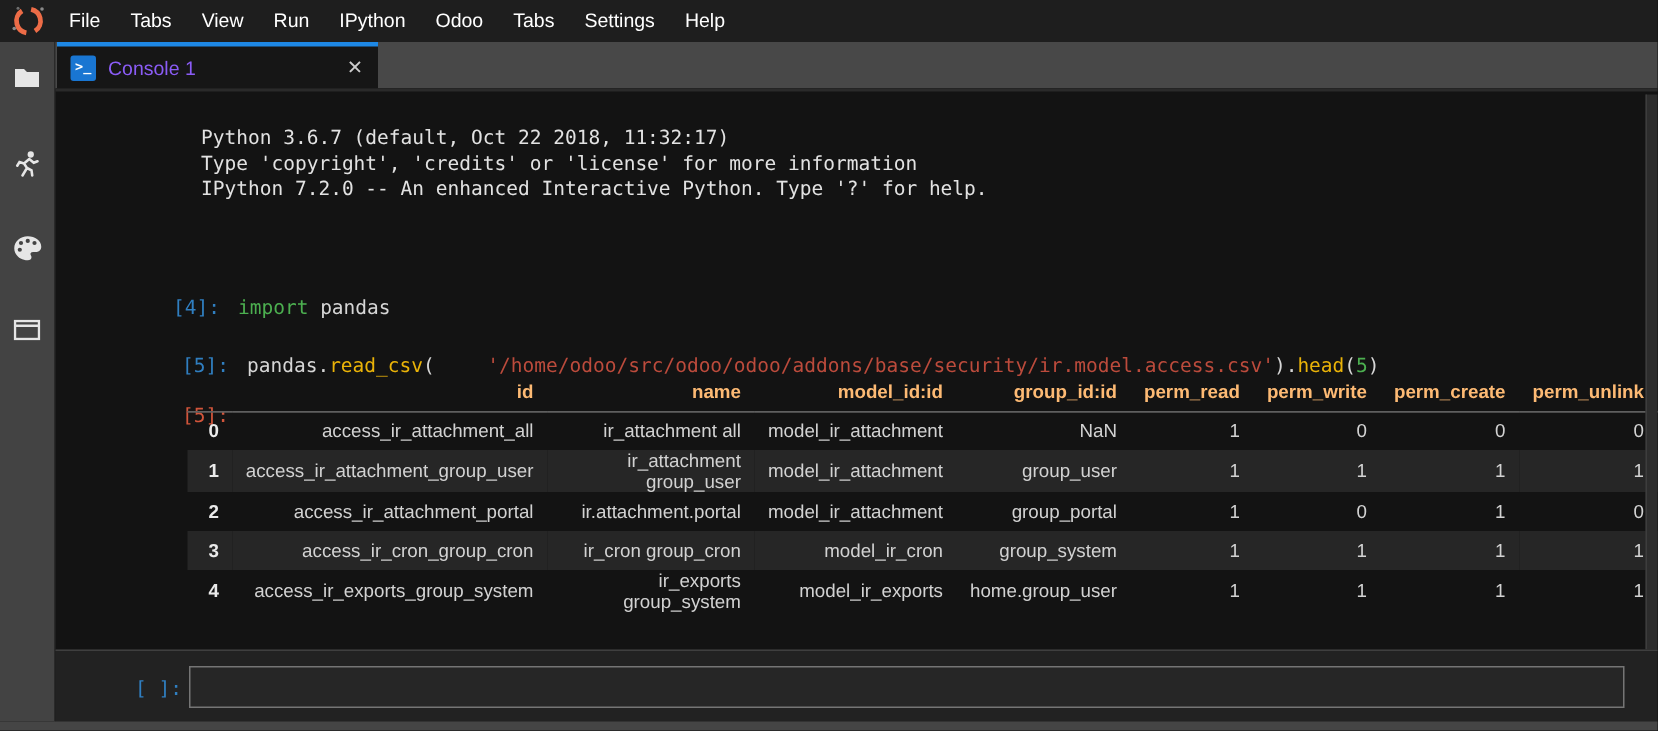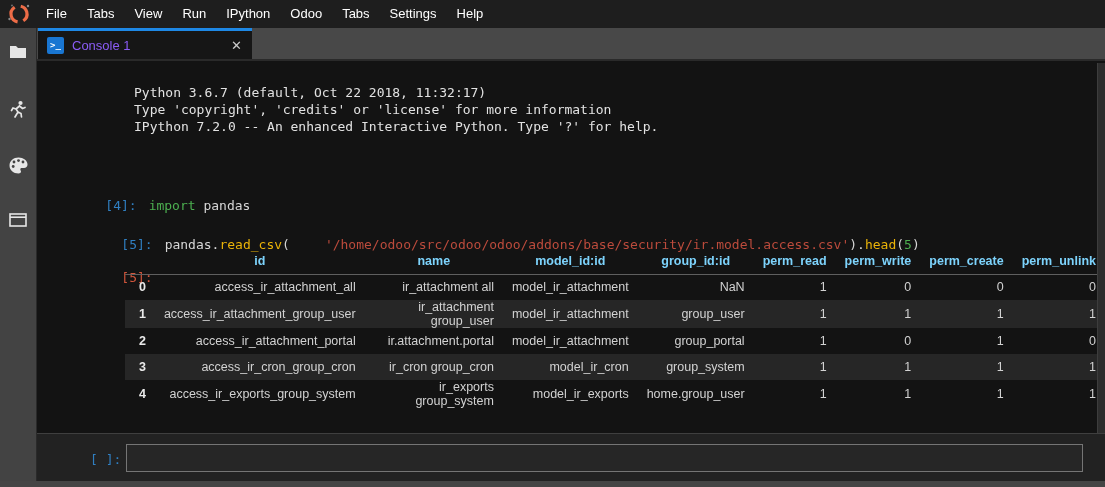--- a/index.html
+++ b/index.html
@@ -47,21 +47,21 @@
   .code { margin-left:12px; color:#d6d6d6; }
   .tok-kw  { color:#4caf50; }
   .tok-fn  { color:#eab308; }
   .tok-str { color:#bc4b3c;margin-left:35px; }
   .tok-num { color:#4caf50; }
   .tok-plain { color:#d6d6d6; }
 
   
   #out-table { position:absolute; left:125px; top:246px; border-collapse:collapse;
                font-size:12.5px; color:#d2d2d2; table-layout:fixed; }
-  #out-table th { font-weight:bold; color:#7dd3fc; padding:0 9px;
+  #out-table th { font-weight:bold; color:#fdba74; text-align:right; padding:0 9px;
                   height:26px; border-bottom:1px solid #5f5f5f; }
   #out-table td { text-align:right; padding:0 9px; height:26px; }
   #out-table td.idx { font-weight:bold; color:#eaeaea; }
   #out-table tr.stripe { background:#262626; }
 
   
   #bottom-area { position:absolute; left:37px; top:431px; width:1068px; height:50px;
                  background:#222222; border-top:1px solid #3f3f3f; }
   #bottom-prompt { position:absolute; left:53px; top:17px; }
   #input-box { position:absolute; left:89px; top:10px; width:957px; height:28px;
@@ -129,21 +129,21 @@
     <span class="tab-label">Console 1</span>
     <span class="tab-close">✕</span>
   </div>
 </div>
 
 <div id="console">
   <div id="banner" class="mono abs" style="left:53px; top:23px;margin-left:44px;">Python 3.6.7 (default, Oct 22 2018, 11:32:17)
 Type 'copyright', 'credits' or 'license' for more information
 IPython 7.2.0 -- An enhanced Interactive Python. Type '?' for help.</div>
 
-  <div class="code-row mono" style="top:119px; left:37px;">
+  <div class="code-row mono" style="top:119px; left:47px;">
     <span class="in-prompt">[4]:</span><span class="code" id="code-0"><span class="tok-kw">import</span><span class="tok-plain"> pandas</span></span>
   </div>
 
   <div class="code-row mono" style="top:158px; left:53px;">
     <span class="in-prompt">[5]:</span><span class="code" id="code-1"><span class="tok-plain">pandas.</span><span class="tok-fn">read_csv</span><span class="tok-plain">(</span><span class="tok-str">'/home/odoo/src/odoo/odoo/addons/base/security/ir.model.access.csv'</span><span class="tok-plain">).</span><span class="tok-fn">head</span><span class="tok-plain">(</span><span class="tok-num">5</span><span class="tok-plain">)</span></span>
   </div>
 
   <div class="code-row mono" style="top:191px; left:53px;">
     <span class="out-prompt">[5]:</span>
   </div>

